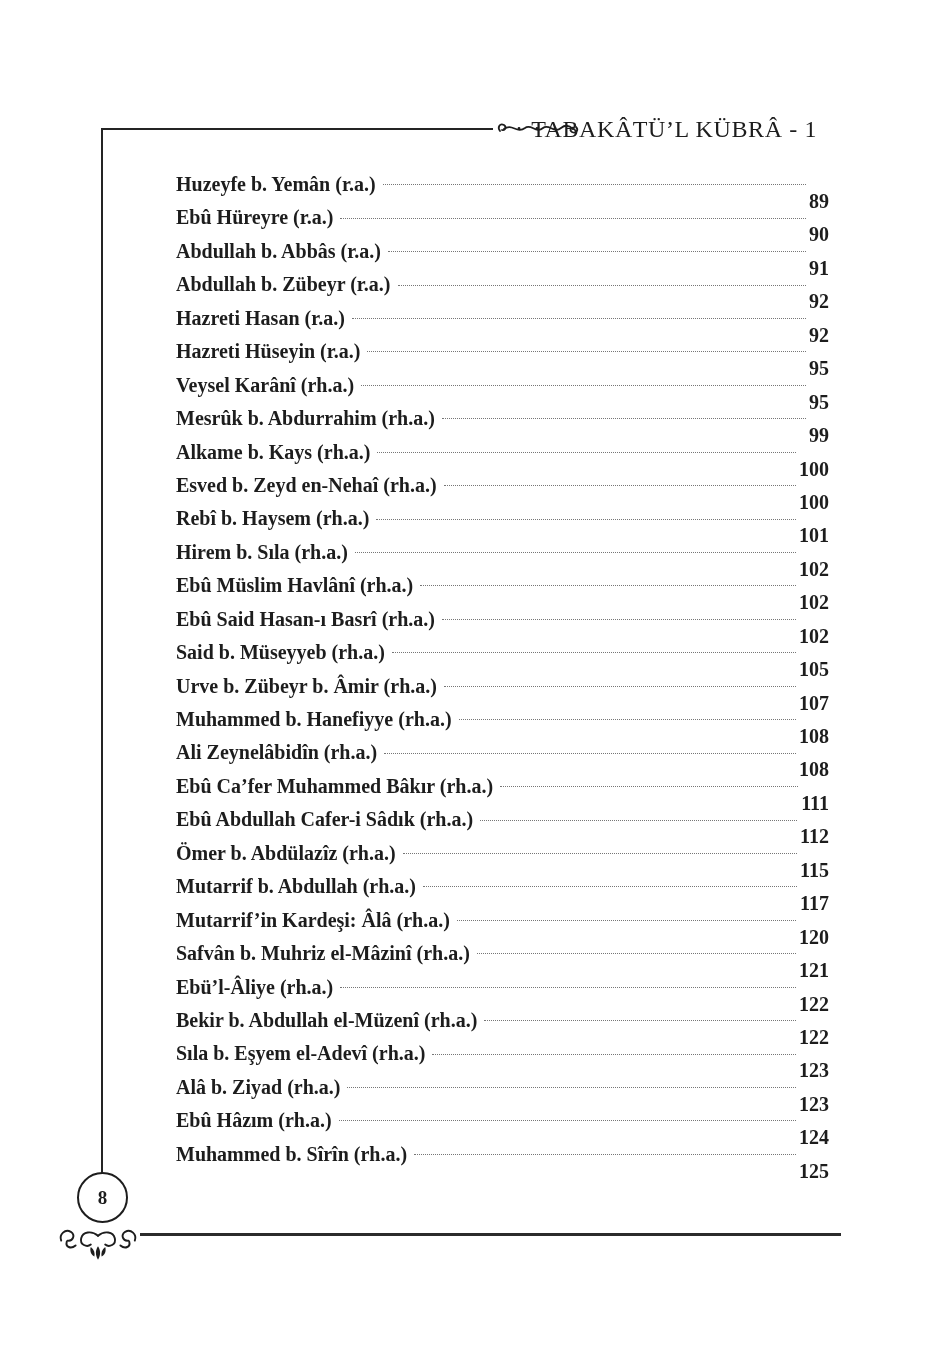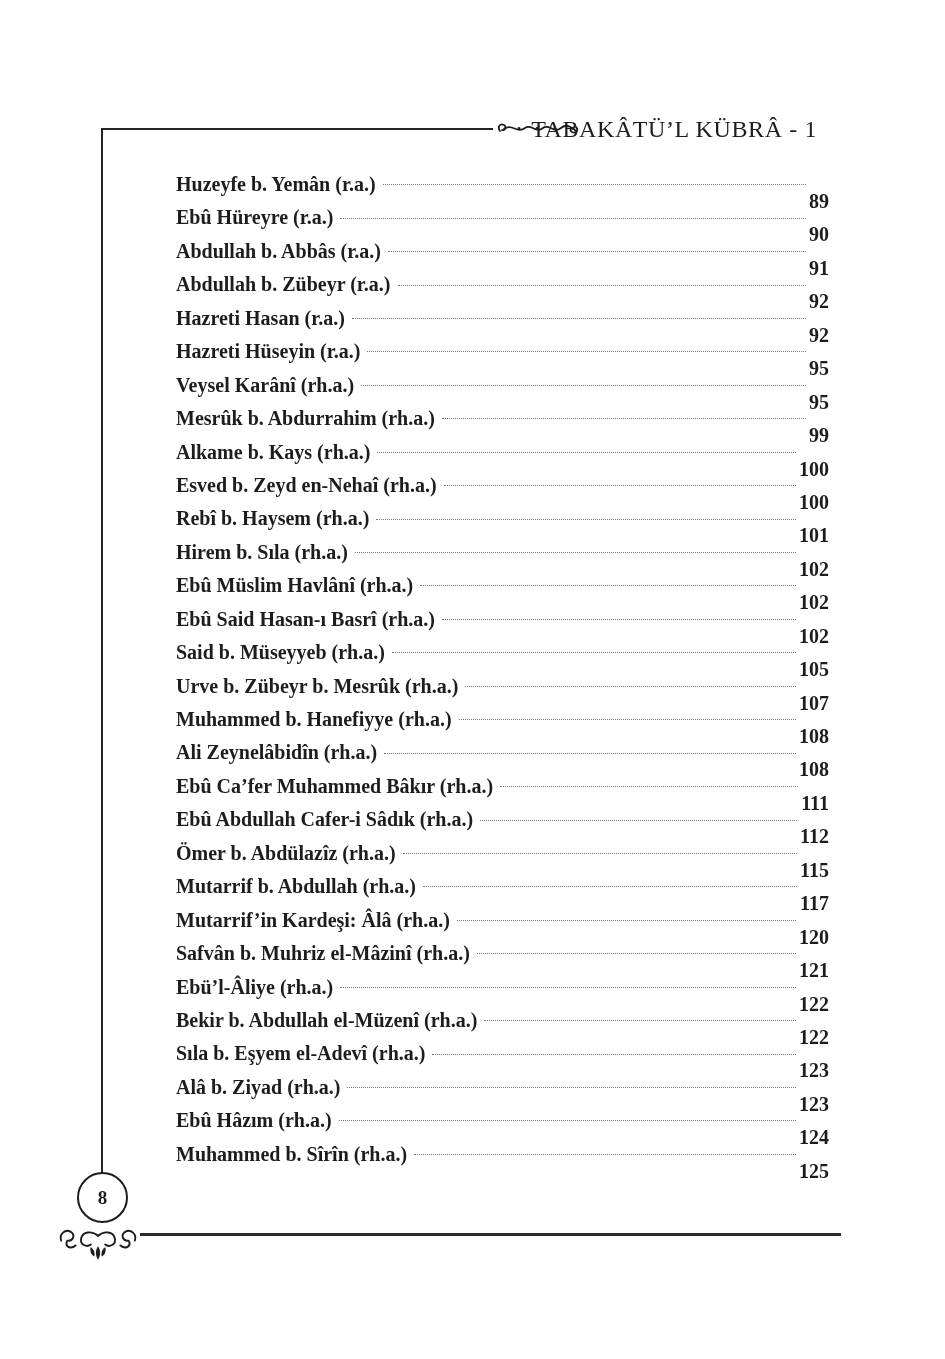--- a/index.html
+++ b/index.html
@@ -152,21 +152,21 @@
       <span class="toc-page">102</span>
     </li>
 
     <li class="toc-row">
       <span class="toc-title">Said b. Müseyyeb (rh.a.)</span>
       <span class="leader"></span>
       <span class="toc-page">105</span>
     </li>
 
     <li class="toc-row">
-      <span class="toc-title">Urve b. Zübeyr b. Mesrûk (rh.a.)</span>
+      <span class="toc-title">Urve b. Zübeyr b. Âmir (rh.a.)</span>
       <span class="leader"></span>
       <span class="toc-page">107</span>
     </li>
 
     <li class="toc-row">
       <span class="toc-title">Muhammed b. Hanefiyye (rh.a.)</span>
       <span class="leader"></span>
       <span class="toc-page">108</span>
     </li>
 

